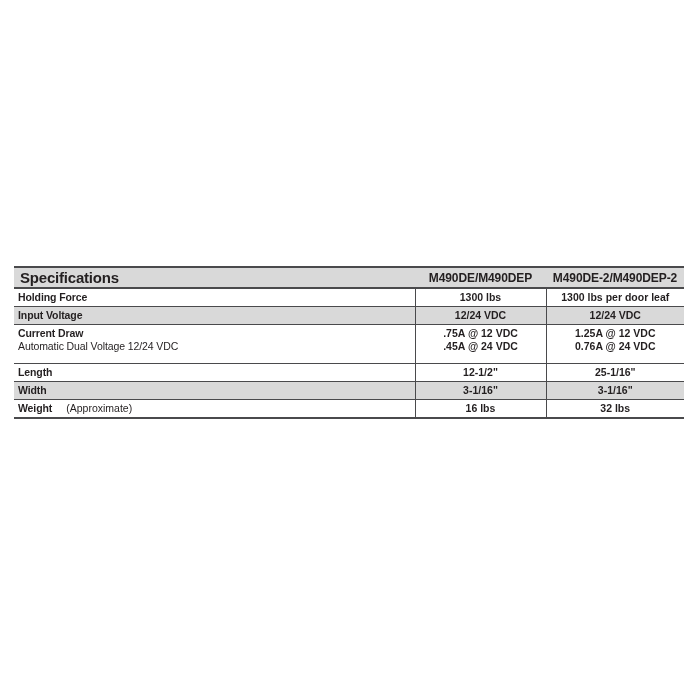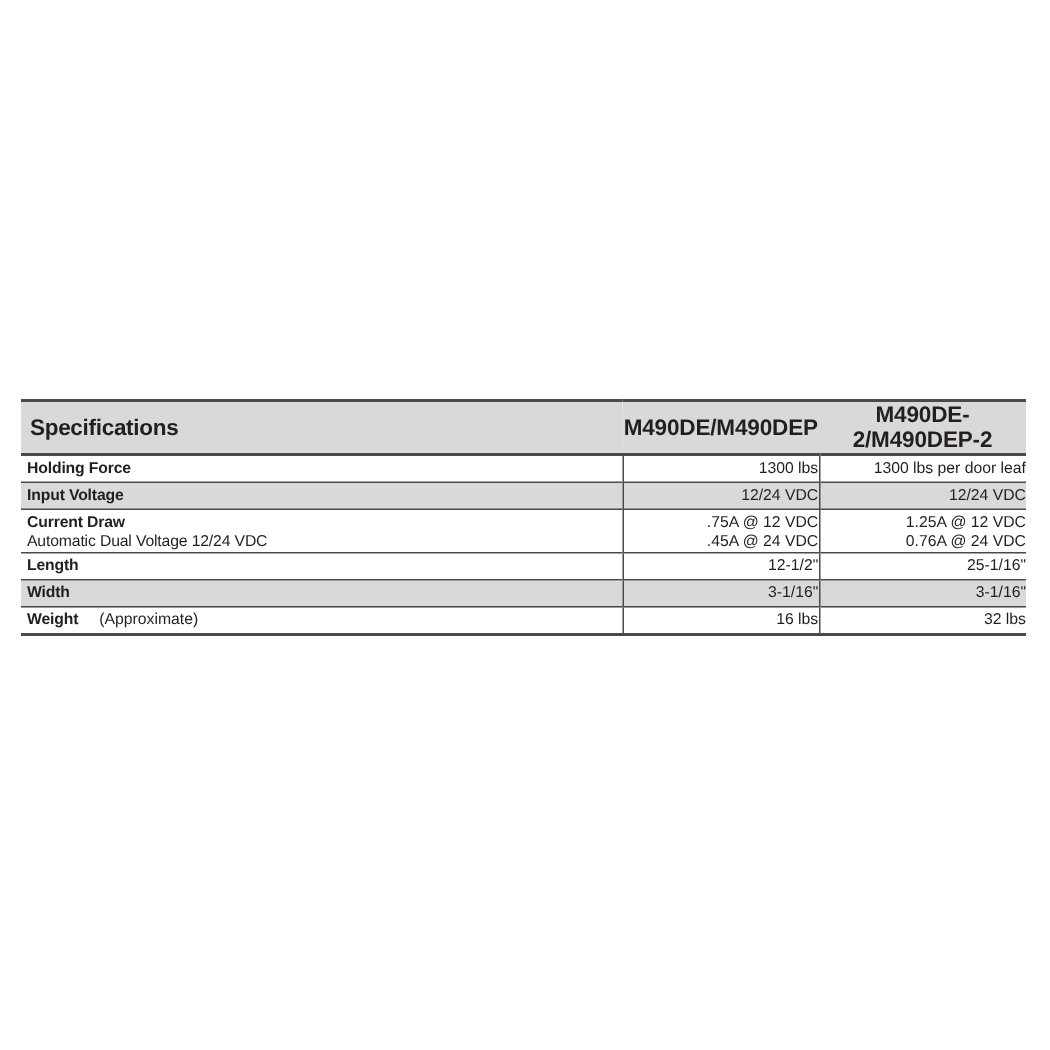--- a/index.html
+++ b/index.html
@@ -38,21 +38,21 @@
   }
   th.th-title {
     text-align: left;
     font-size: 15px;
     font-weight: bold;
     letter-spacing: -0.2px;
     padding-left: 6px;
   }
   th.th-col {
     text-align: center;
-    font-size: 15px;
+    font-size: 12px;
     font-weight: bold;
     letter-spacing: -0.1px;
   }
 
   tbody tr {
     border-bottom: 1.5px solid var(--border, #4a4a4c);
   }
   tbody tr:last-child { border-bottom: none; }
   tbody tr.shaded { background: var(--shade, #d9d9d9); }
 
@@ -65,25 +65,26 @@
   td.label-cell {
     text-align: left;
     padding: 1px 4px 1px 4px;
     height: 15px;
   }
   .label-main { font-weight: bold; letter-spacing: -0.1px; }
   .label-note { font-weight: normal; margin-left: 14px; }
   .label-sub  { font-weight: normal; letter-spacing: -0.1px; }
 
   td.val-cell {
-    text-align: right;
+    text-align: center;
     border-left: 1.2px solid var(--border, #4a4a4c);
     height: 15px;
+    font-weight: bold;
   }
-  tr.tall td { height: auto; padding-top: 2px; padding-bottom: 0; }
+  tr.tall td { height: auto; padding-top: 2px; padding-bottom: 10px; }
 </style>
 </head>
 <body style="background: rgb(255, 255, 255);">
 
 <div class="canvas">
   <table class="spec-table">
     <colgroup>
       <col class="c1">
         <col class="c2">
         <col class="c3">

